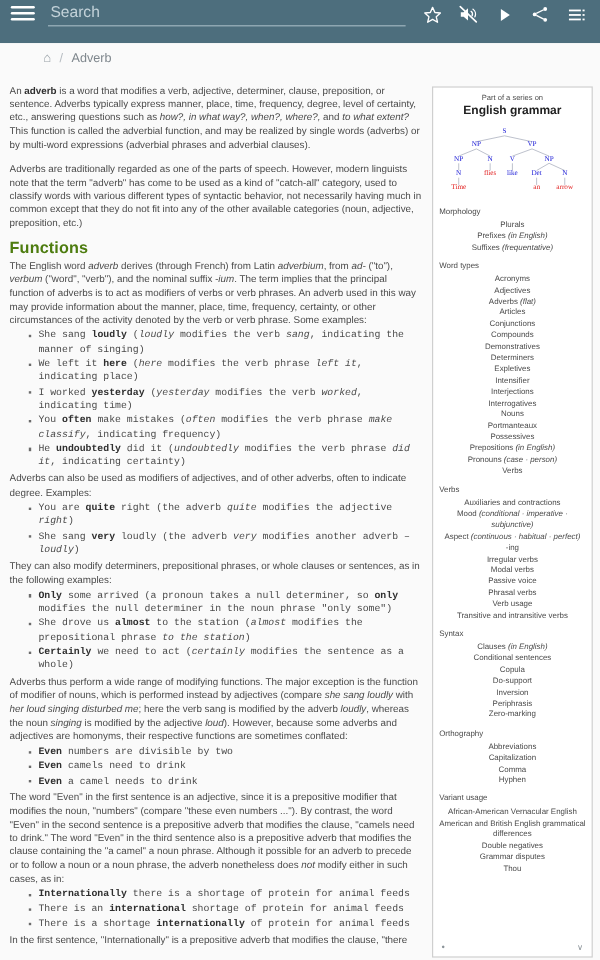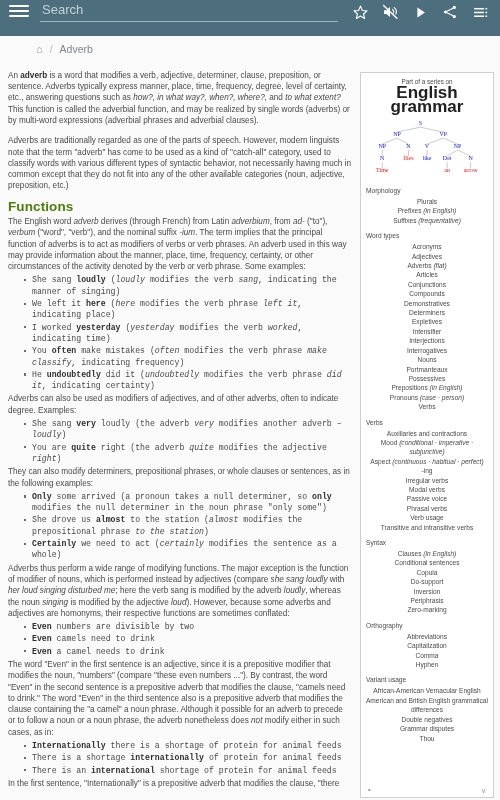--- a/index.html
+++ b/index.html
@@ -128,21 +128,21 @@
     position: relative;
   }
   #infobox-subtitle {
     text-align: center;
     font-size: 6.3px;
     color: #4a4a4a;
     line-height: 8px;
   }
   #infobox-title {
     text-align: center;
-    font-size: 17px;
+    font-size: 10px;
     font-weight: bold;
     color: #202020;
     line-height: 14px;
     margin-bottom: 3px;
   }
   #tree-wrap {
     width: 100%;
     display: flex; justify-content: center;
     margin-bottom: 5px;
   }
@@ -256,22 +256,22 @@
         <li>She sang <b>loudly</b> (<i>loudly</i> modifies the verb <i>sang</i>, indicating the manner of singing)</li>
         <li>We left it <b>here</b> (<i>here</i> modifies the verb phrase <i>left it</i>, indicating place)</li>
         <li>I worked <b>yesterday</b> (<i>yesterday</i> modifies the verb <i>worked</i>, indicating time)</li>
         <li>You <b>often</b> make mistakes (<i>often</i> modifies the verb phrase <i>make classify</i>, indicating frequency)</li>
         <li>He <b>undoubtedly</b> did it (<i>undoubtedly</i> modifies the verb phrase <i>did it</i>, indicating certainty)</li>
       </ul>
 
     <p class="tight">Adverbs can also be used as modifiers of adjectives, and of other adverbs, often to indicate degree. Examples:</p>
 
     <ul id="list2">
+        <li>You are <b>quite</b> right (the adverb <i>quite</i> modifies the adjective <i>right</i>)</li>
         <li>She sang <b>very</b> loudly (the adverb <i>very</i> modifies another adverb – <i>loudly</i>)</li>
-        <li>You are <b>quite</b> right (the adverb <i>quite</i> modifies the adjective <i>right</i>)</li>
       </ul>
 
     <p class="tight">They can also modify determiners, prepositional phrases, or whole clauses or sentences, as in the following examples:</p>
 
     <ul id="list3">
         <li><b>Only</b> some arrived (a pronoun takes a null determiner, so <b>only</b> modifies the null determiner in the noun phrase "only some")</li>
         <li>She drove us <b>almost</b> to the station (<i>almost</i> modifies the prepositional phrase <i>to the station</i>)</li>
         <li><b>Certainly</b> we need to act (<i>certainly</i> modifies the sentence as a whole)</li>
       </ul>
 
@@ -280,22 +280,22 @@
     <ul id="list4">
         <li><b>Even</b> numbers are divisible by two</li>
         <li><b>Even</b> camels need to drink</li>
         <li><b>Even</b> a camel needs to drink</li>
       </ul>
 
     <p class="tight"><span>The word "Even" in the first sentence is an adjective, since it is a prepositive modifier that modifies the noun, "numbers" (compare "these even numbers ..."). By contrast, the word "Even" in the second sentence is a prepositive adverb that modifies the clause, "camels need to drink." The word "Even" in the third sentence also is a prepositive adverb that modifies the clause containing the "a camel" a noun phrase. Although it possible for an adverb to precede or to follow a noun or a noun phrase, the adverb nonetheless does </span><i>not</i><span> modify either in such cases, as in:</span></p>
 
     <ul id="list5">
         <li><b>Internationally</b> there is a shortage of protein for animal feeds</li>
+        <li>There is an <b>international</b> shortage of protein for animal feeds</li>
         <li>There is a shortage <b>internationally</b> of protein for animal feeds</li>
-        <li>There is an <b>international</b> shortage of protein for animal feeds</li>
       </ul>
 
     <p>In the first sentence, "Internationally" is a prepositive adverb that modifies the clause, "there</p>
   </div>
 
   <div id="infobox">
     <div id="infobox-subtitle">Part of a series on</div>
     <div id="infobox-title">English grammar</div>
 
     <div id="tree-wrap">

